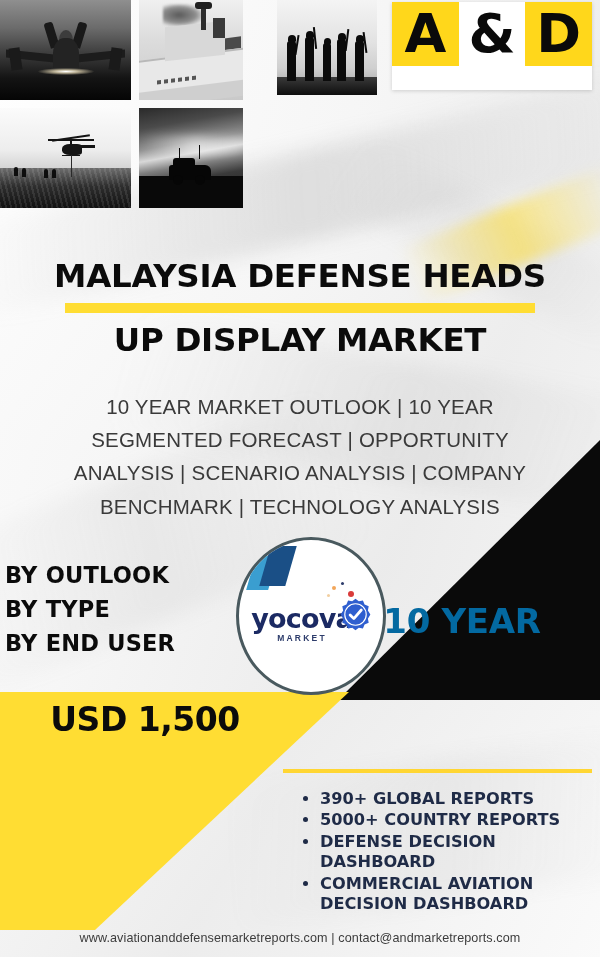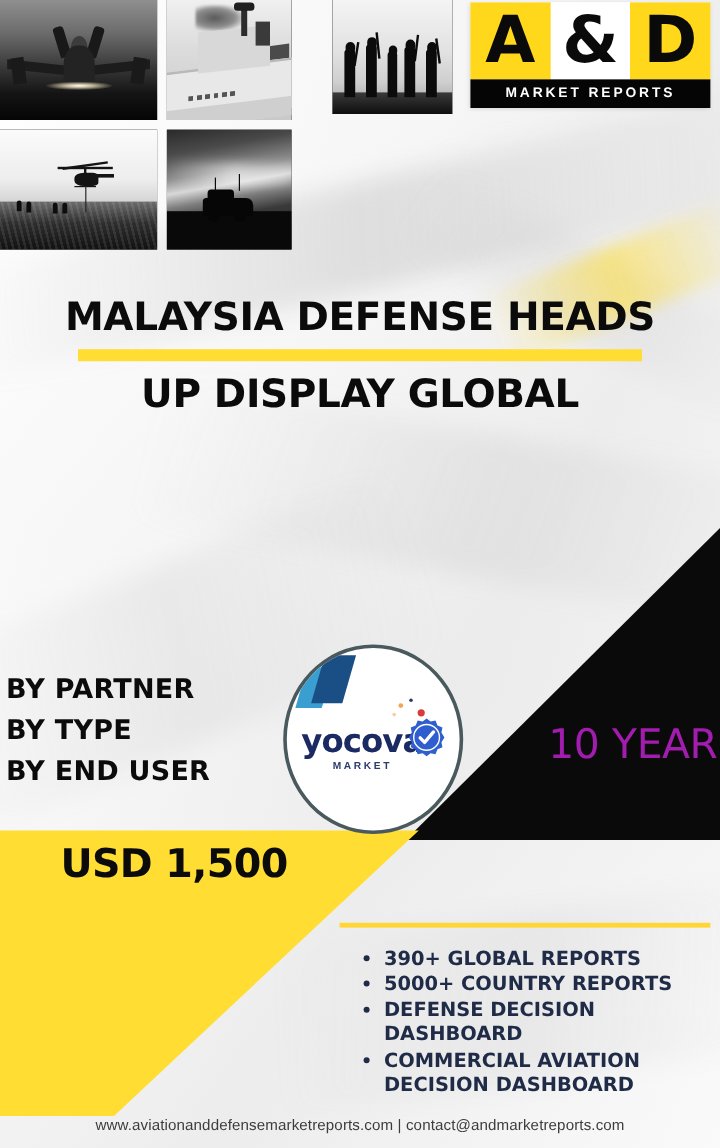--- a/index.html
+++ b/index.html
@@ -137,21 +137,21 @@
 
   
   .intro {
     position:absolute; left:281px; top:104px; width:315px;
     font-size:13.6px; line-height:1.62; color:#3d3d3d;
     text-align: justify;
     font-family:"Liberation Sans", sans-serif;
   }
 
   
-  .title-wrap { position:absolute; left:0; top:246px; width:600px; text-align:center; }
+  .title-wrap { position:absolute; left:0; top:258px; width:600px; text-align:center; }
   .title-line {
     font-family:"DejaVu Sans", sans-serif;
     font-weight:700; font-size:32.5px; letter-spacing:-0.3px; color:#0b0b0b; line-height:1.12;
   }
   .title-rule {
     width:470px; height:10px; margin:9px auto 9px; background:#FFDD33;
   }
 
   
   .subtitle {
@@ -207,23 +207,23 @@
     font-family:"Liberation Sans", sans-serif;
   }
   .yo-check {
     position:absolute; left:100px; top:58px; width:33px; height:33px;
   }
   .yo-dots { position:absolute; left:88px; top:42px; width:34px; height:18px; }
   .yo-dot { position:absolute; border-radius:50%; }
 
   
   .forecast {
-    position:absolute; left:326px; top:604px; width:272px; text-align:right;
-    font-family:"DejaVu Sans", sans-serif; font-weight:400;
-    color:#a21caf; font-size:34px; line-height:1.04; letter-spacing:-0.3px;
+    position:absolute; left:326px; top:604px; width:272px; text-align:center;
+    font-family:"DejaVu Sans", sans-serif; font-weight:700;
+    color:#0369a1; font-size:34px; line-height:1.04; letter-spacing:-0.3px;
   }
 
   
   .price {
     position:absolute; left:0; top:700px; width:290px; text-align:center;
     font-family:"DejaVu Sans", sans-serif; font-weight:700;
     font-size:33px; color:#0b0b0b; letter-spacing:-0.5px;
   }
 
   
@@ -345,43 +345,41 @@
       <div class="logo-cell logo-a">
         <span class="logo-letter">A</span>
       </div>
       <div class="logo-cell logo-amp">
         <span class="logo-letter">&amp;</span>
       </div>
       <div class="logo-cell logo-d">
         <span class="logo-letter">D</span>
       </div>
     </div>
-    <div class="logo-bar">
-      <span>MARKET REPORTS</span>
-    </div>
   </div>
 
 
   <svg class="black-wedge" viewBox="0 0 600 957" preserveAspectRatio="none">
     <polygon points="600,440 600,700 338,700" fill="#0A0A0A"></polygon>
   </svg>
 
   <svg class="yellow-wedge" viewBox="0 0 600 957" preserveAspectRatio="none">
     <polygon points="0,692 349,692 95,930 0,930" fill="#FFDD33"></polygon>
   </svg>
 
   <div class="title-wrap">
     <div class="title-line">MALAYSIA DEFENSE HEADS</div>
     <div class="title-rule"></div>
-    <div class="title-line">UP DISPLAY GLOBAL</div>
-  </div>
-
+    <div class="title-line">UP DISPLAY MARKET</div>
+  </div>
+
+  <div class="subtitle">10 YEAR MARKET OUTLOOK | 10 YEAR SEGMENTED FORECAST | OPPORTUNITY ANALYSIS | SCENARIO ANALYSIS | COMPANY BENCHMARK | TECHNOLOGY ANALYSIS</div>
 
   <div class="by-list">
-    <div class="by-line">BY PARTNER</div>
+    <div class="by-line">BY OUTLOOK</div>
     <div class="by-line">BY TYPE</div>
     <div class="by-line">BY END USER</div>
   </div>
 
   <div class="yocova">
     <div class="yo-shape-b"></div>
     <div class="yo-shape-a"></div>
     <div class="yo-dots">
       <div class="yo-dot" style="left:21px; top:9px; width:6px; height:6px; background:#d93b3b;"></div>
       <div class="yo-dot" style="left:5px; top:4px; width:4px; height:4px; background:#f2a65a;"></div>

